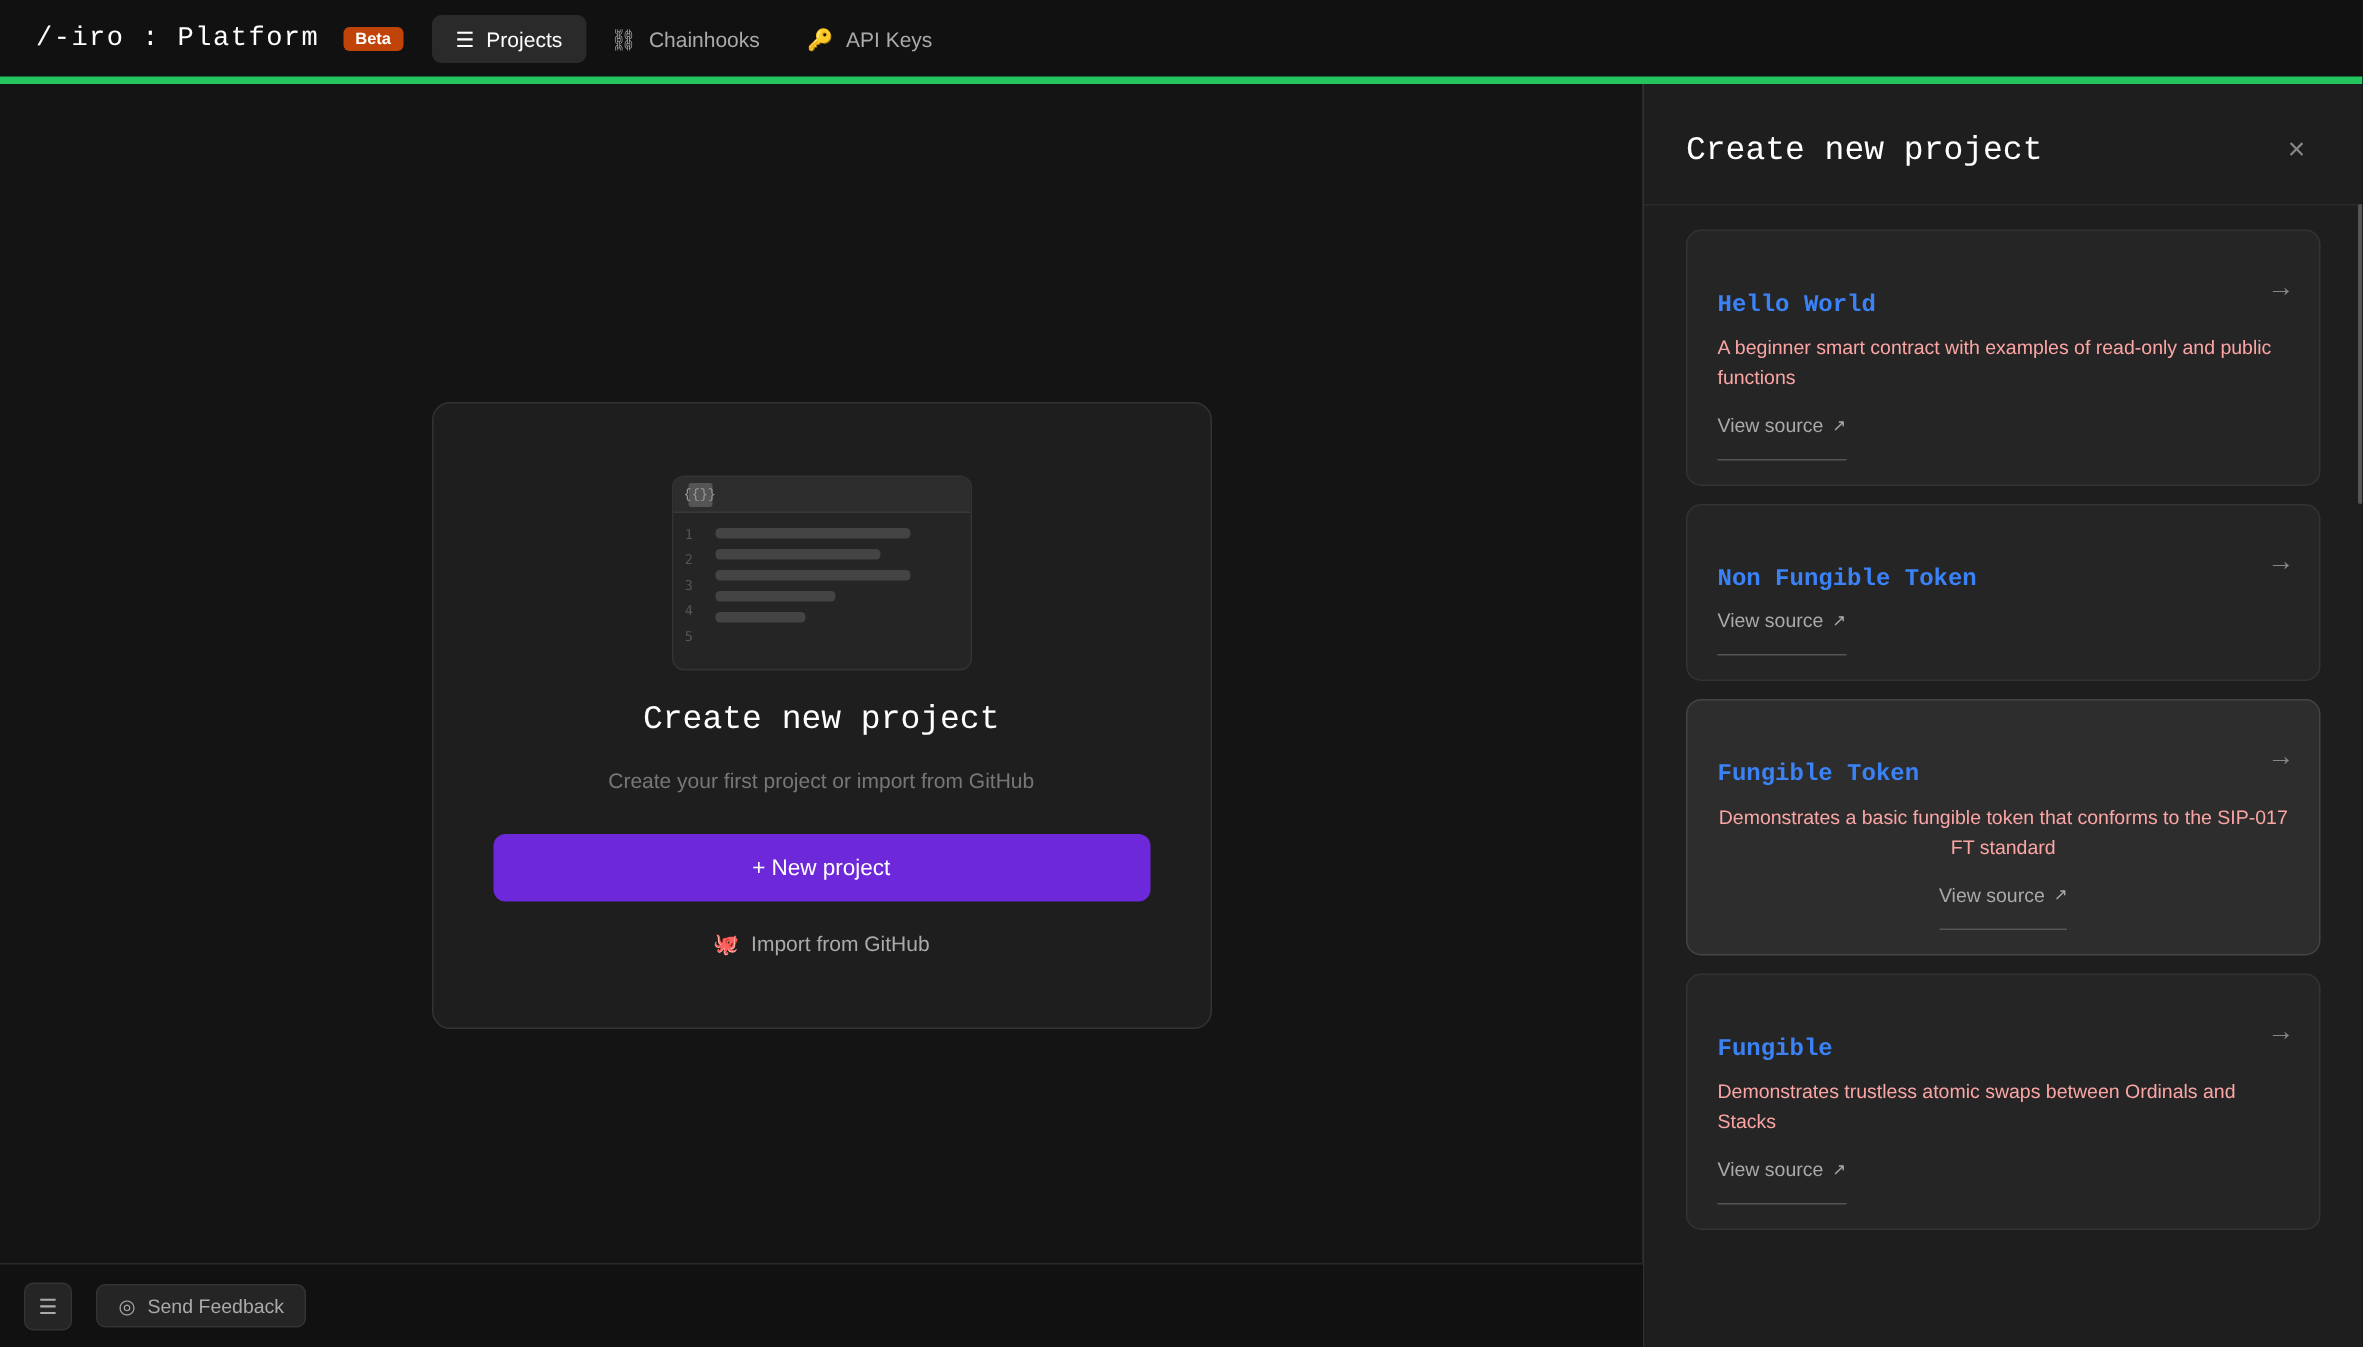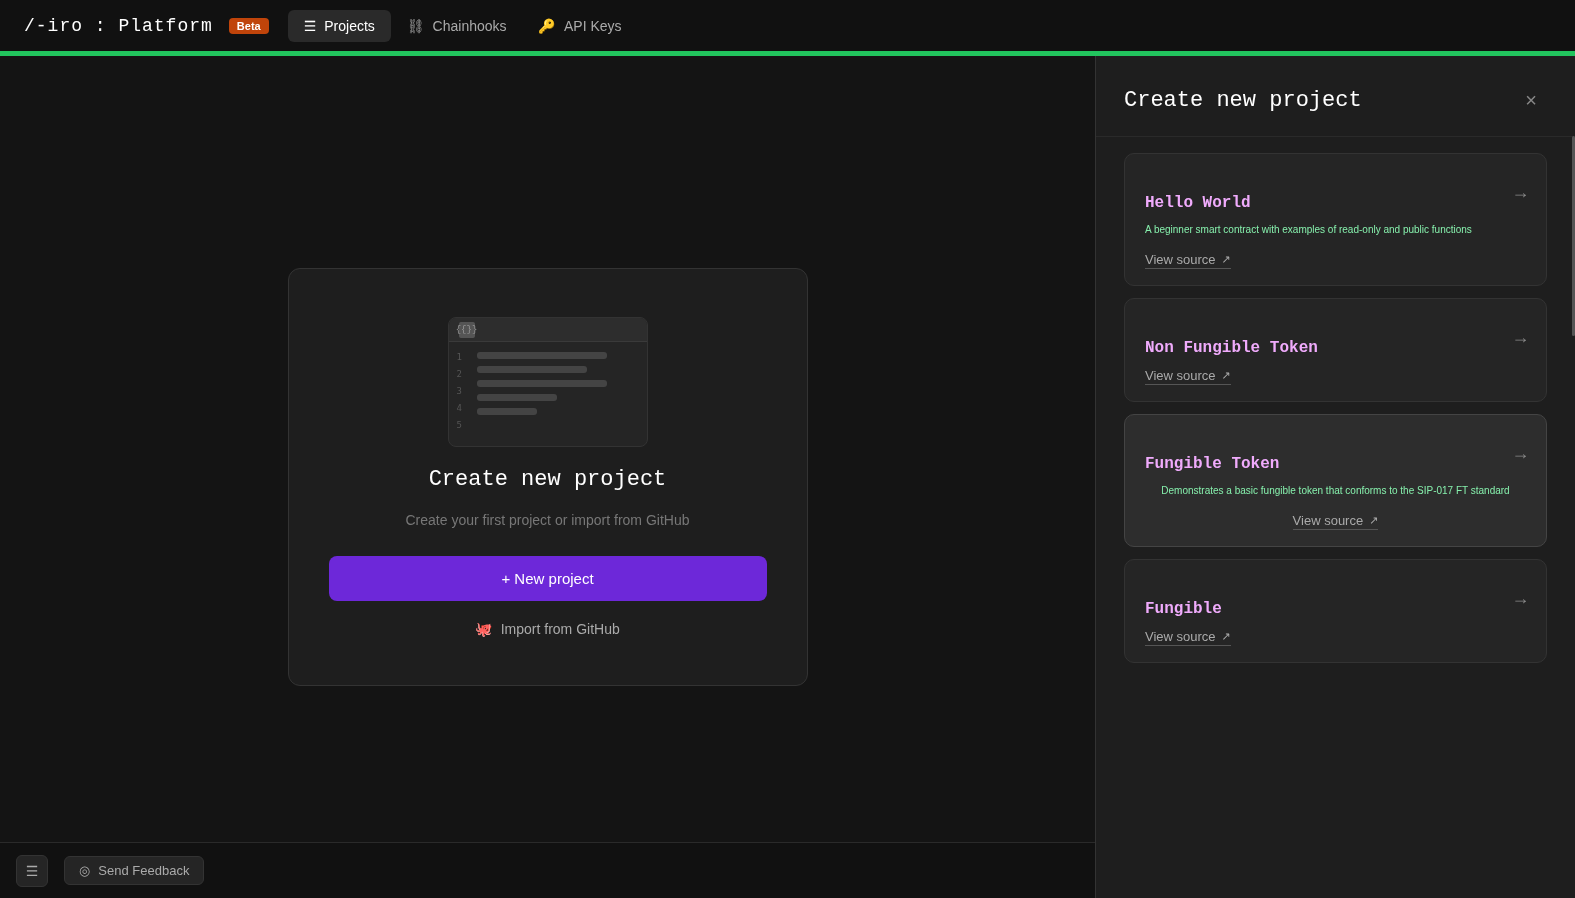--- a/index.html
+++ b/index.html
@@ -264,45 +264,45 @@
     .project-card.active { background: #2d2d2d; border-color: #444; text-align: center; }
 
     .project-card-header {
       display: flex;
       align-items: center;
       justify-content: space-between;
       margin-bottom: 10px;
     }
     .project-card-name {
       font-size: 16px;
-      color: #f0abfc;
+      color: #3b82f6;
       font-family: 'Courier New', Courier, monospace;
       font-weight: 600;
       margin-top: 20px;
     }
     .arrow-icon {
       color: #888;
       font-size: 18px;
     }
     .project-card-desc {
-      font-size: 10px;
-      color: #86efac;
+      font-size: 13px;
+      color: #fca5a5;
       font-family: sans-serif;
       line-height: 1.5;
       margin-bottom: 14px;
     }
     .view-source-link {
       display: inline-flex;
       align-items: center;
       gap: 6px;
       font-size: 13px;
       color: #aaaaaa;
       font-family: sans-serif;
       border-bottom: 1px solid #555;
-      padding-bottom: 1px;
+      padding-bottom: 15px;
       cursor: pointer;
     }
     .external-icon {
       font-size: 11px;
     }
 
     
     .bottom-bar {
       position: fixed;
       bottom: 0;
@@ -444,20 +444,21 @@
           <span>View source</span>
           <span class="external-icon">↗</span>
         </span>
       </div>
 
       <div class="project-card">
         <div class="project-card-header">
           <span class="project-card-name">Fungible</span>
           <span class="arrow-icon">→</span>
         </div>
+        <div class="project-card-desc">Demonstrates trustless atomic swaps between Ordinals and Stacks</div>
         <span class="view-source-link">
           <span>View source</span>
           <span class="external-icon">↗</span>
         </span>
       </div>
 
     </div>
 
     <div class="scroll-indicator"></div>
   </div>

